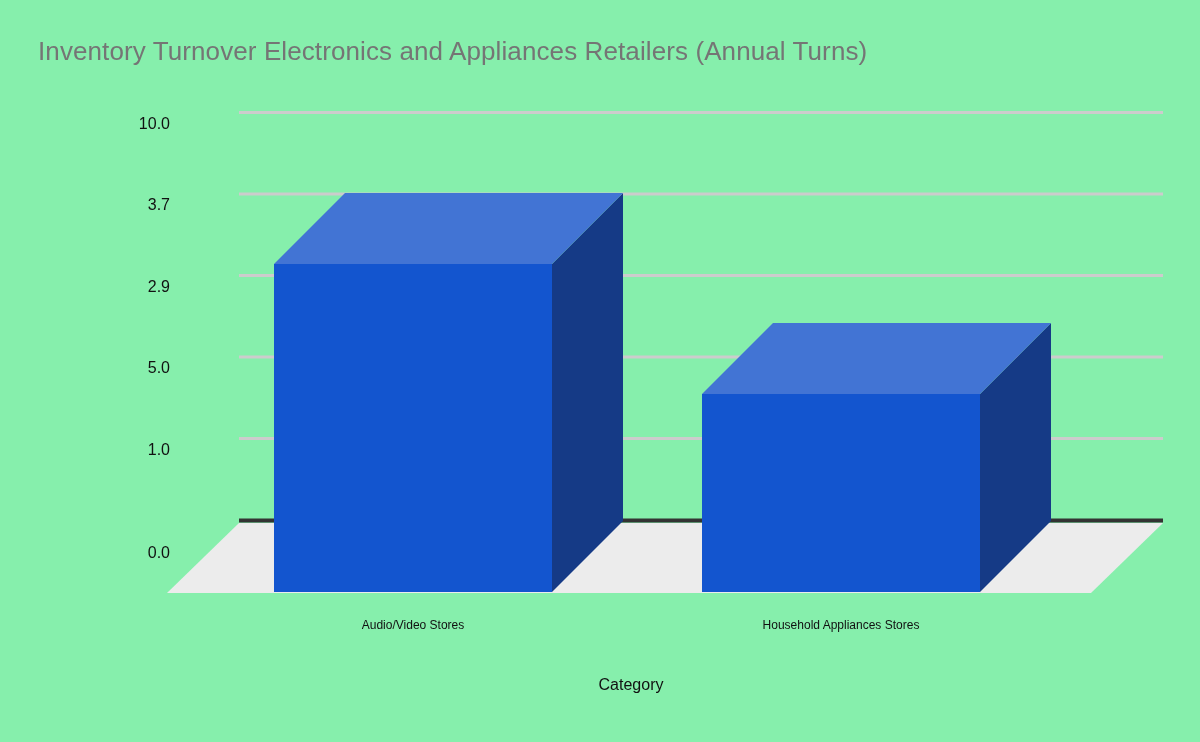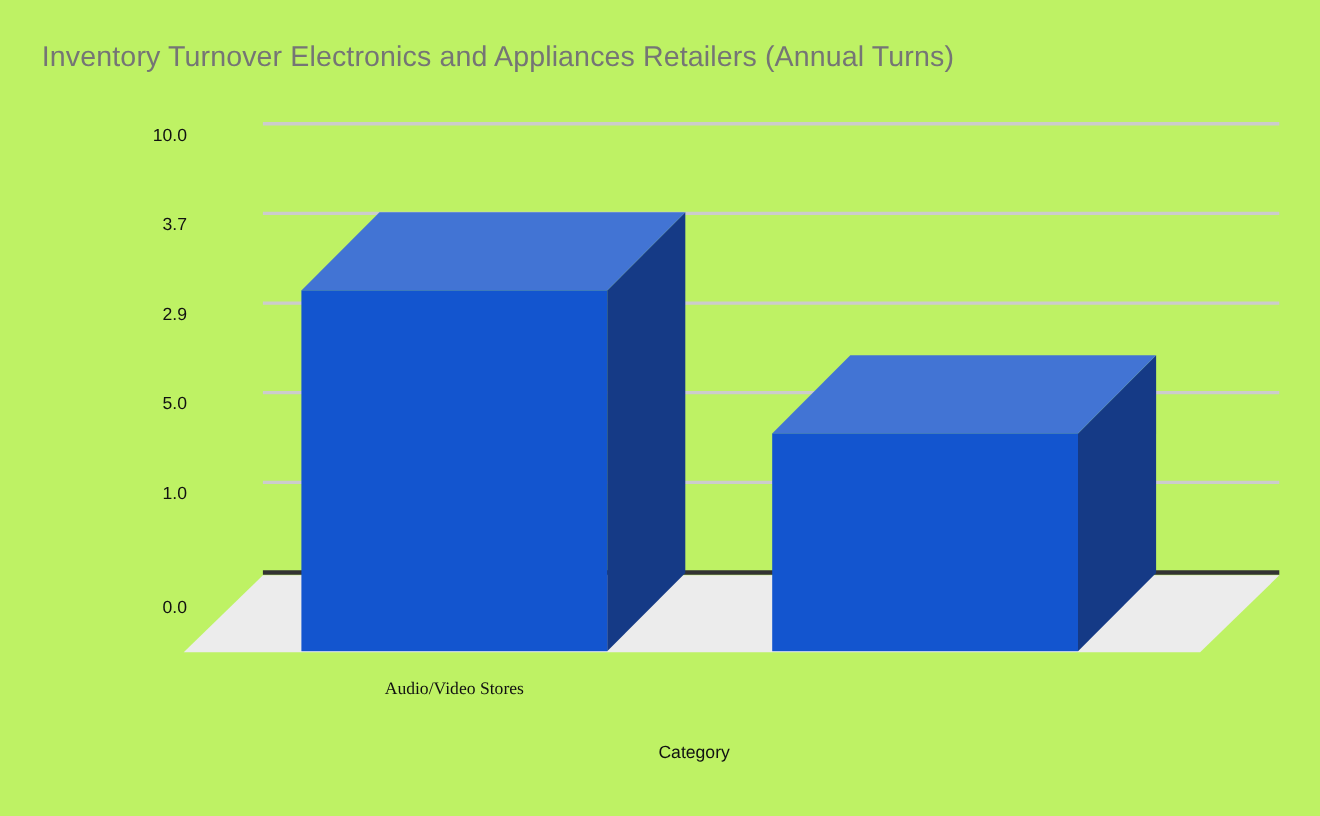--- a/index.html
+++ b/index.html
@@ -13,21 +13,21 @@
     font-family: "Liberation Sans", sans-serif;
     overflow: hidden;
     position: relative;
   }
 
   #chart-root {
     position: absolute;
     left: 0; top: 0;
     width: 1200px;
     height: 742px;
-    background: #bef264;
+    background: #86efac;
   }
 
   .chart-title {
     position: absolute;
     left: 38px;
     top: 36px;
     font-size: 26px;
     color: #757575;
     font-weight: 400;
     letter-spacing: 0.1px;
@@ -57,26 +57,25 @@
   .y-ticks-holder {
     position: absolute;
     left: 90px;
     top: 12px;
     width: 80px;
     height: 742px;
   }
 
   .x-tick-label {
     position: absolute;
-    font-size: 16px;
+    font-size: 12px;
     color: #111111;
     text-align: center;
     white-space: nowrap;
     top: 618px;
-    font-family: Liberation Serif, serif;
   }
 
   svg.plot {
     position: absolute;
     left: 0;
     top: 0;
     width: 1200px;
     height: 742px;
     overflow: visible;
   }
@@ -126,16 +125,17 @@
 
       <polygon points="702,394 773,323 1051,323 980,394" fill="#4274d4"></polygon>
 
       <rect x="702" y="394" width="278" height="198" fill="#1355cf"></rect>
     </g>
 
   </svg>
 
   <div class="x-tick-label" style="left:273px; width:280px;">Audio/Video Stores</div>
 
+  <div class="x-tick-label" style="left:701px; width:280px;">Household Appliances Stores</div>
 
   <div class="x-axis-title">Category</div>
 
 </div>
 
 </body></html>

